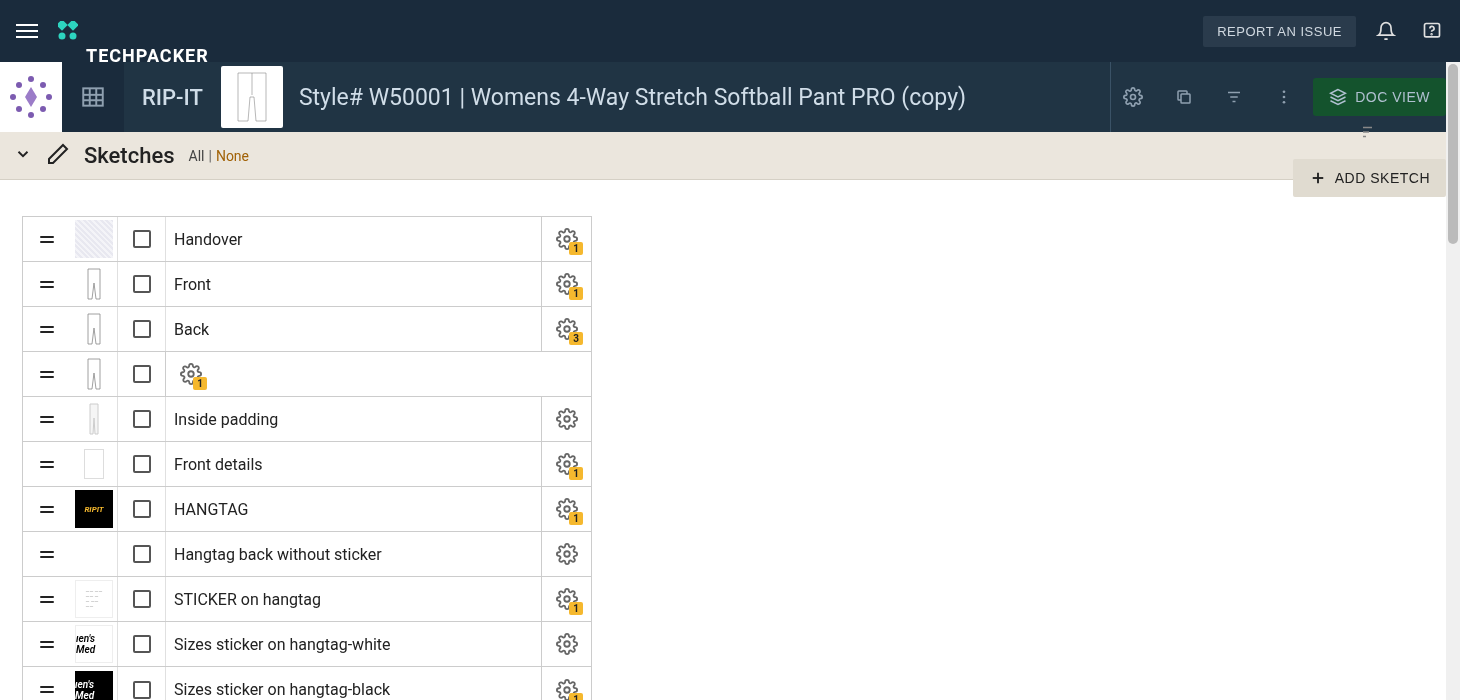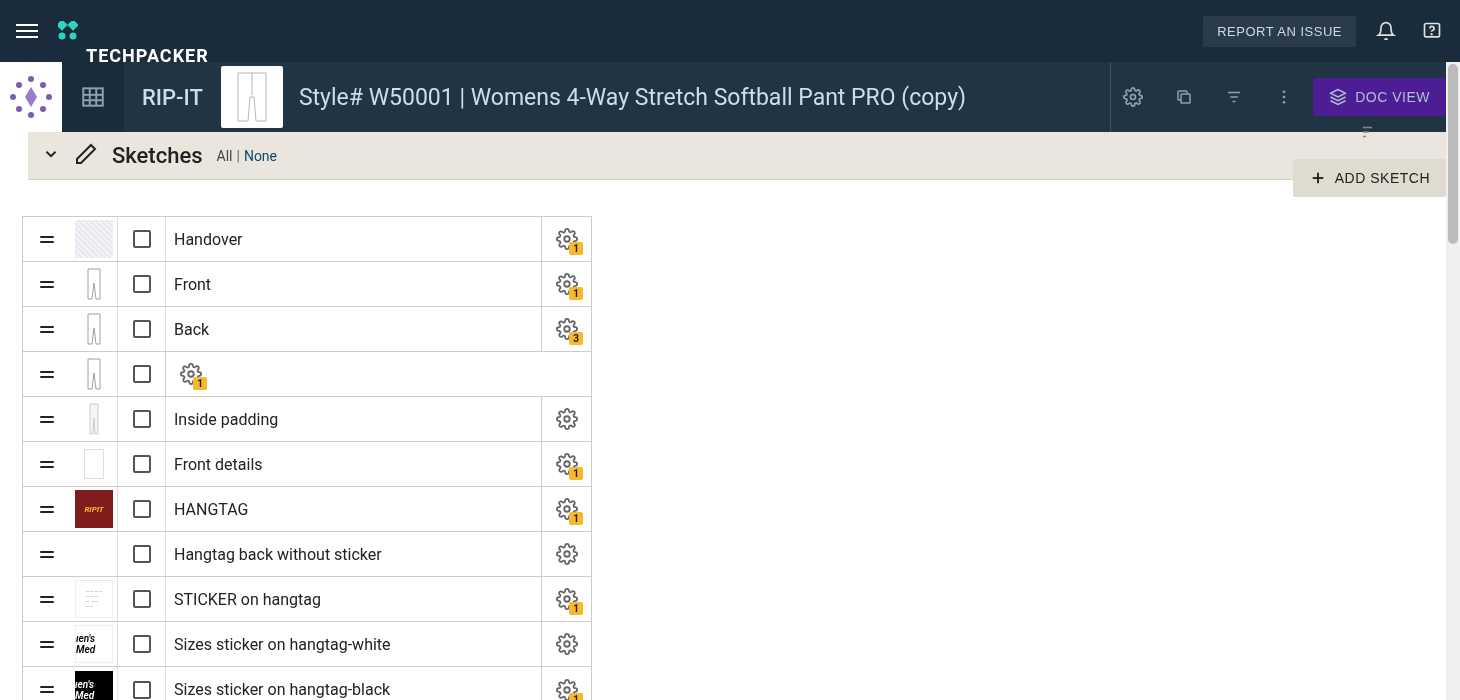--- a/index.html
+++ b/index.html
@@ -20,30 +20,30 @@
   .subbar { background: #203444; height: 70px; display: flex; align-items: center; }
   .brand-tile { width: 62px; height: 70px; background: #fff; display: flex; align-items: center; justify-content: center; }
   .brand-tile svg { width: 48px; height: 48px; }
   .grid-tile { width: 62px; height: 70px; background: #1a2b3c; display: flex; align-items: center; justify-content: center; color: #8fa0b0; }
   .ripit-label { color: #d0dde8; font-size: 22px; font-weight: 500; padding: 0 18px; }
   .sketch-thumb { width: 62px; height: 62px; background: #fff; border-radius: 2px; margin-right: 10px; display: flex; align-items: center; justify-content: center; }
   .sketch-thumb svg { width: 44px; height: 56px; }
   .style-title { color: #d0dde8; font-size: 23px; font-weight: 400; flex: 1; margin-left: 6px; }
   .subbar-actions { display: flex; align-items: center; gap: 8px; padding: 0 8px; }
   .vbar { width: 1px; height: 70px; background: #3a5266; }
-  .doc-view-btn { background: #4c1d95; color: #b0c0d0; border: none; padding: 10px 16px; font-size: 14px; letter-spacing: 0.5px; cursor: pointer; border-radius: 3px; display: flex; align-items: center; gap: 8px; margin-right: 6px; }
+  .doc-view-btn { background: #14532d; color: #b0c0d0; border: none; padding: 10px 16px; font-size: 14px; letter-spacing: 0.5px; cursor: pointer; border-radius: 3px; display: flex; align-items: center; gap: 8px; margin-right: 6px; }
   .subbar-icon { color: #8fa0b0; padding: 8px 12px; cursor: pointer; display: flex; }
   
-  .section-bar { background: #ebe6dd; height: 48px; display: flex; align-items: center; padding: 0 14px; justify-content: space-between; border-bottom: 1px solid #d5d0c5; margin-left: 28px; }
+  .section-bar { background: #ebe6dd; height: 48px; display: flex; align-items: center; padding: 0 14px; justify-content: space-between; border-bottom: 1px solid #d5d0c5; }
   .section-left { display: flex; align-items: center; gap: 14px; }
   .chev { color: #222; cursor: pointer; }
   .pencil { color: #222; }
   .section-title { font-size: 22px; font-weight: 500; color: #222; }
   .all-none { font-size: 14px; color: #444; }
-  .all-none .none { color: #0c4a6e; cursor: pointer; }
+  .all-none .none { color: #a16207; cursor: pointer; }
   .section-right { display: flex; align-items: center; gap: 10px; flex-direction: column; }
   .add-sketch-btn { background: #e0dbd0; border: none; padding: 10px 16px; font-size: 14px; letter-spacing: 0.5px; cursor: pointer; display: flex; align-items: center; gap: 8px; color: #222; border-radius: 2px;}
   
   .content { padding: 24px 0 0 22px; overflow-y: auto; height: calc(700px - 62px - 70px - 48px); margin-top: 12px; }
   .sketch-table { border: 1px solid #ccc; width: 570px; }
   .row { display: flex; border-bottom: 1px solid #ccc; height: 45px; align-items: stretch; }
   .row:last-child { border-bottom: none; }
   .cell-drag { width: 48px; display: flex; align-items: center; justify-content: center; cursor: grab; }
   .drag-lines { display: flex; flex-direction: column; gap: 3px; }
   .drag-lines span { width: 14px; height: 2px; background: #222; border-radius: 1px; }
@@ -52,21 +52,21 @@
   .cell-check { width: 48px; display: flex; align-items: center; justify-content: center; border-left: 1px solid #e0e0e0; }
   .checkbox-box { width: 18px; height: 18px; border: 2px solid #555; border-radius: 2px; cursor: pointer; }
   .cell-name { flex: 1; display: flex; align-items: center; padding: 0 8px; font-size: 16px; color: #222; border-left: 1px solid #e0e0e0; }
   .cell-gear { width: 50px; display: flex; align-items: center; justify-content: center; border-left: 1px solid #ccc; position: relative; }
   .gear-svg { color: #666; }
   .gear-badge { position: absolute; bottom: 6px; right: 8px; background: #f5b82e; color: #222; font-size: 10px; font-weight: 700; padding: 0 4px; border-radius: 2px; line-height: 13px; min-width: 13px; text-align: center; }
   .sep { color: #666; padding: 0 4px;}
 
   
   .thumb.noise { background: repeating-linear-gradient(45deg,#e8e8f0,#e8e8f0 2px,#f4f4f8 2px,#f4f4f8 4px); }
-  .thumb.blue { background: #7f1d1d; color: #f5b82e; font-weight: 700; font-size: 8px; font-style: italic;}
+  .thumb.blue { background: #000000; color: #f5b82e; font-weight: 700; font-size: 8px; font-style: italic;}
   .thumb.black { background: #000; color: #fff; font-style: italic; font-weight: 600;}
   .thumb.white-txt { background: #fff; color: #000; font-style: italic; font-weight: 600; border:1px solid #eee;}
   .thumb.label { background: #fff; border: 1px solid #ddd; width: 20px; height: 30px; }
   .thumb.doc { background: #fff; border: 1px solid #eee; font-size: 5px; color: #999; padding: 2px; line-height: 1; text-align: left;}
   .thumb svg { width: 28px; height: 34px; }
   
   .scrollbar-fake { position: fixed; right: 0; top: 62px; bottom: 0; width: 14px; background: #f0f0f0; }
   .scrollbar-thumb { background: #bbb; width: 10px; height: 180px; margin: 2px; border-radius: 5px; }
 </style>
 </head>

